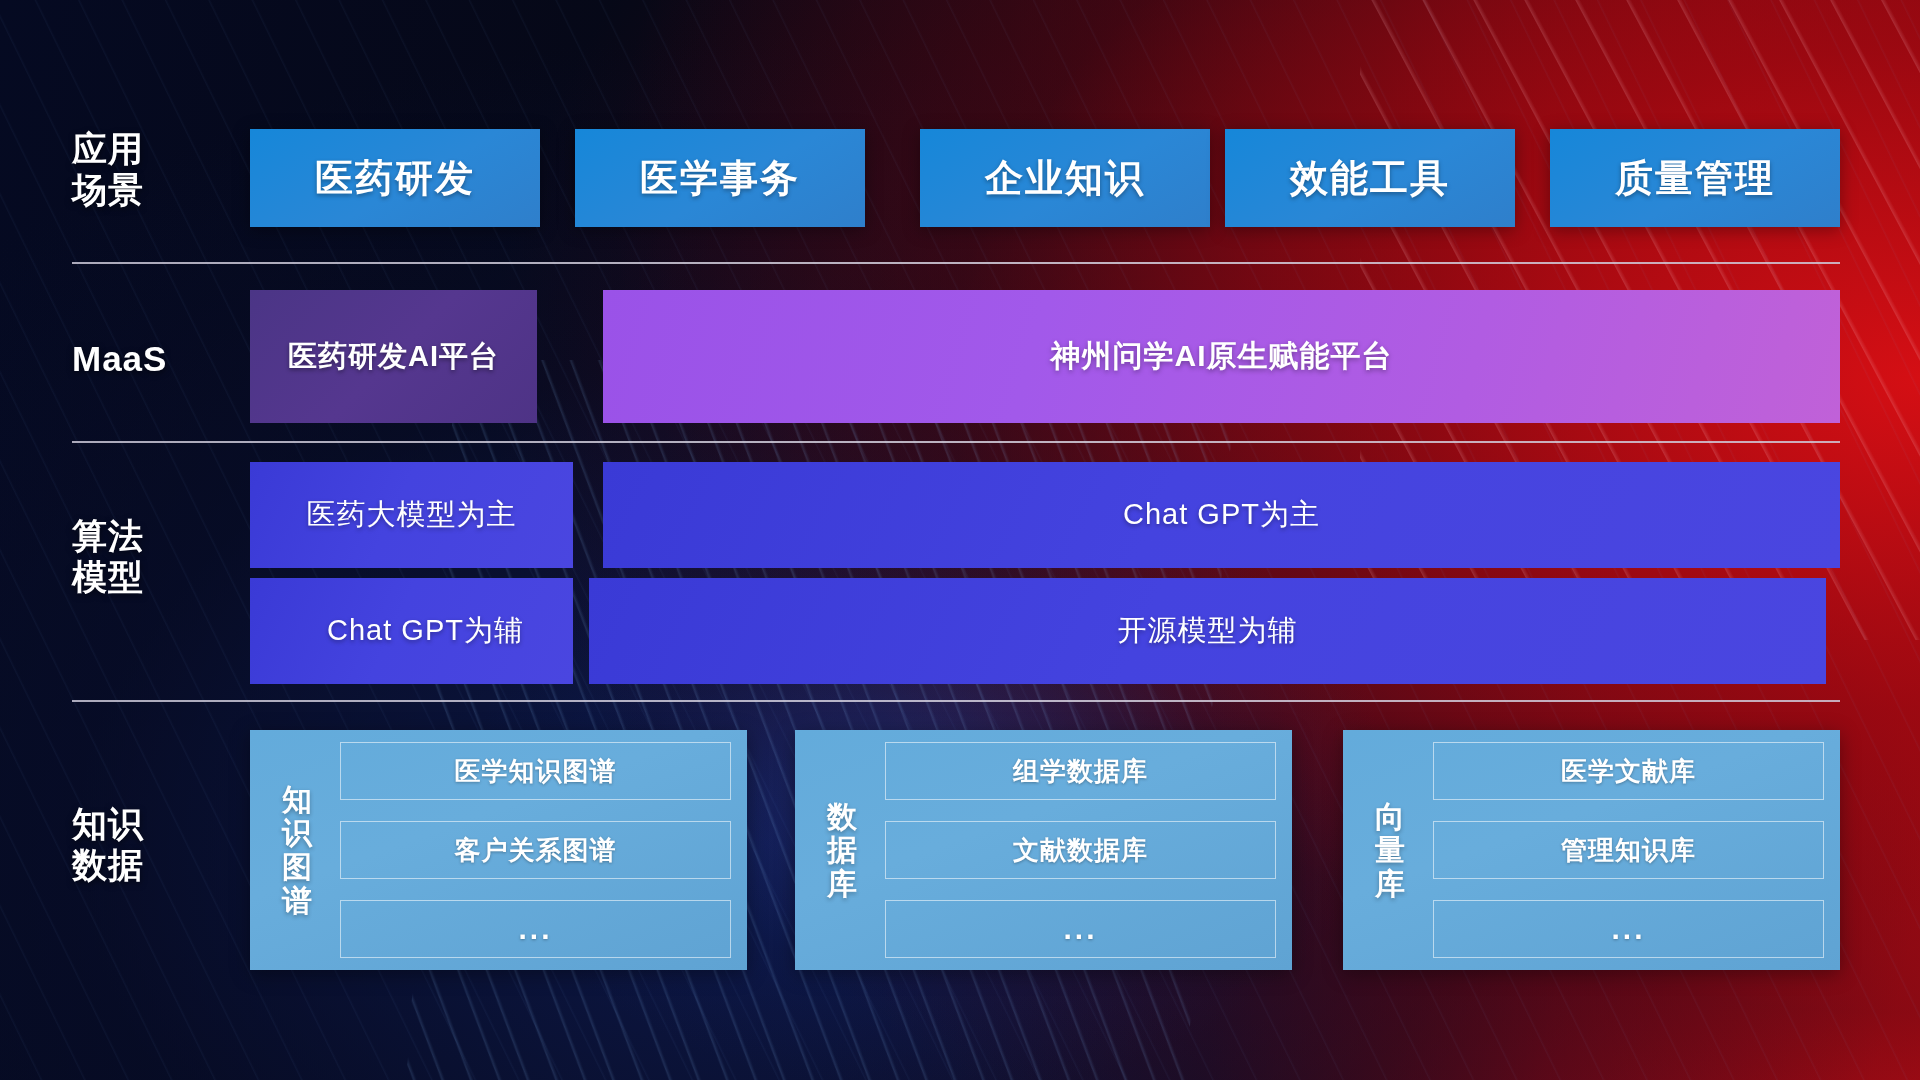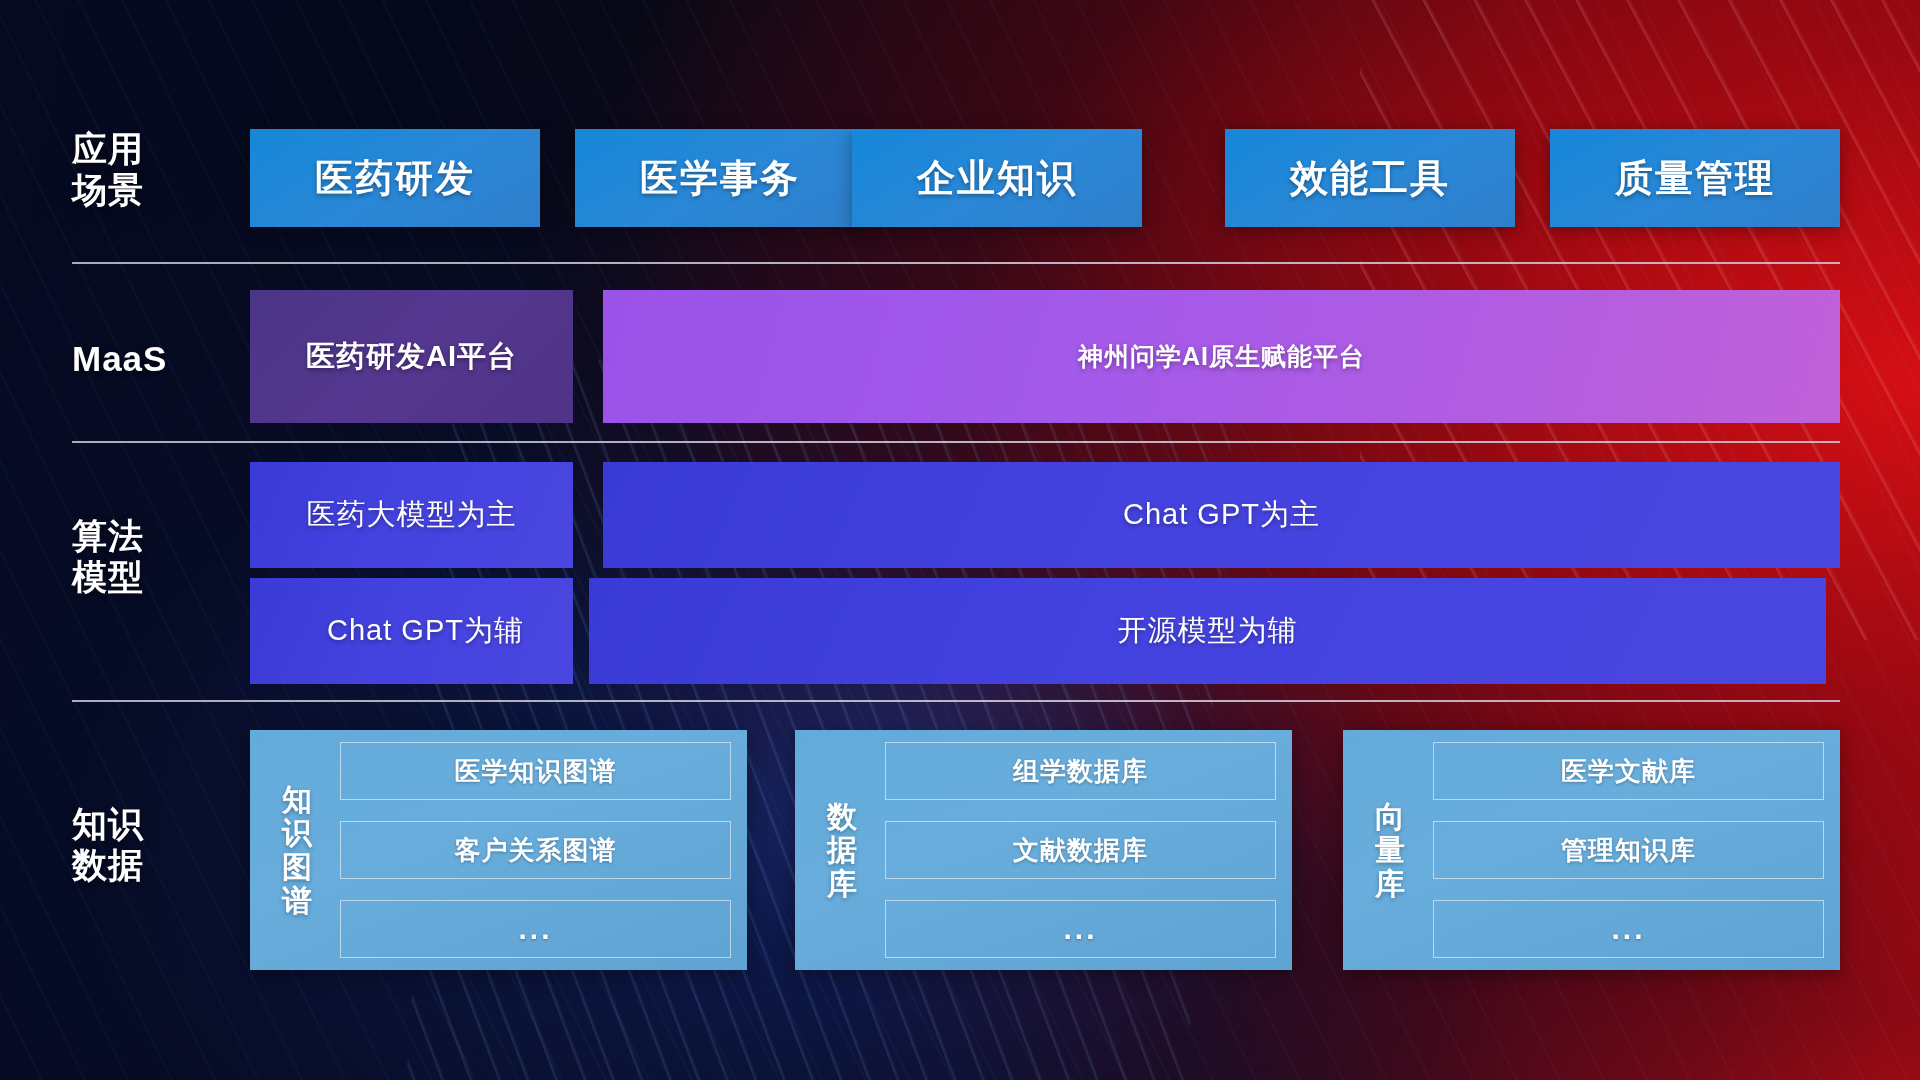--- a/index.html
+++ b/index.html
@@ -84,33 +84,33 @@
     display:flex; align-items:center; justify-content:center;
     letter-spacing:2px;
     box-shadow:0 3px 16px rgba(0,0,0,.35);
     text-shadow:0 2px 4px rgba(0,0,0,.35);
   }
 
   
   .maas-small{
     position:absolute;
     left:250px; top:290px;
-    width:323px; height:133px;
+    width:287px; height:133px;
     background:linear-gradient(135deg,#4b3586 0%,#55378f 50%,#4e3386 100%);
     color:#fff; font-size:29px; font-weight:bold;
     display:flex; align-items:center; justify-content:center;
     letter-spacing:1px;
     text-shadow:0 2px 4px rgba(0,0,0,.4);
   }
   .maas-big{
     position:absolute;
     left:603px; top:290px;
     width:1237px; height:133px;
     background:linear-gradient(105deg,#9a52e8 0%,#a259ea 35%,#b15ce2 70%,#c061d8 100%);
-    color:#fff; font-size:25px; font-weight:bold;
+    color:#fff; font-size:30px; font-weight:bold;
     display:flex; align-items:center; justify-content:center;
     letter-spacing:1px;
     text-shadow:0 2px 5px rgba(0,0,0,.35);
   }
 
   
   .alg{
     position:absolute;
     height:106px;
     background:linear-gradient(115deg,#3a3ad6 0%,#4443df 45%,#4a46e0 100%);
@@ -163,21 +163,21 @@
   <div class="streaks"></div>
   <div class="glow-blue"></div>
   <div class="streak-bright"></div>
   <div class="streak-red"></div>
 
   <div class="rlabel" style="top:128px;">应用
 场景</div>
 
   <div class="appbox" style="left:250px; top:129px; width:290px;">医药研发</div>
   <div class="appbox" style="left:575px; top:129px; width:290px;">医学事务</div>
-  <div class="appbox" style="left:852px; top:129px; width:290px;text-align:right;">企业知识</div>
+  <div class="appbox" style="left:920px; top:129px; width:290px;text-align:right;">企业知识</div>
   <div class="appbox" style="left:1225px; top:129px; width:290px;">效能工具</div>
   <div class="appbox" style="left:1550px; top:129px; width:290px;">质量管理</div>
 
   <div class="divider" style="top:262px;"></div>
 
   <div class="rlabel" style="top:338px;">MaaS</div>
 
   <div class="maas-small">医药研发AI平台</div>
   <div class="maas-big">神州问学AI原生赋能平台</div>
 

